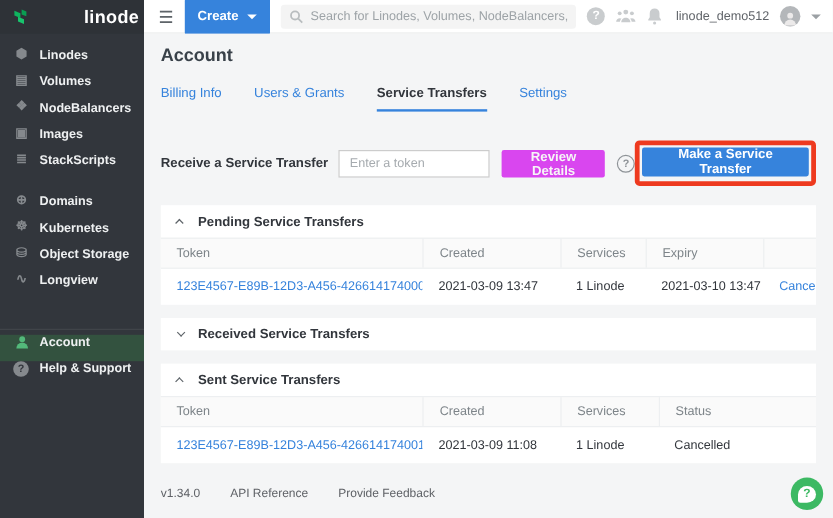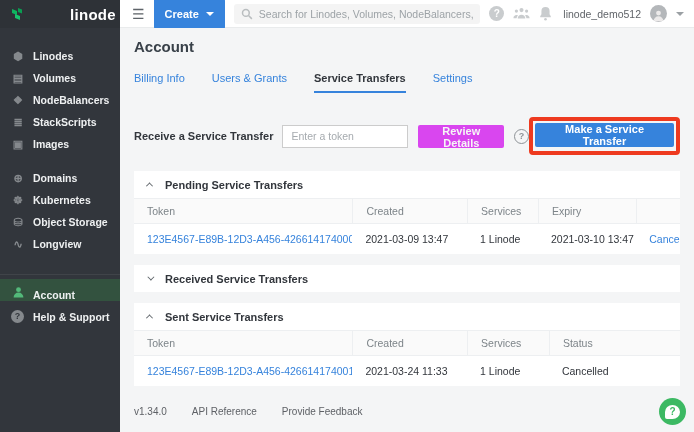--- a/index.html
+++ b/index.html
@@ -8,21 +8,21 @@
   .app { display:flex; width:694px; height:432px; }
 
   
   .sidebar { width:120px; flex-shrink:0; background:#32363c; display:flex; flex-direction:column; }
   .logo-row { height:28px; background:#2e3237; display:flex; align-items:center; padding-left:9px; gap:5px; }
   .logo-text { color:#fff; font-size:15px; font-weight:bold; letter-spacing:.3px;margin-left:40px; }
   .nav { padding-top:10px; }
   .nav-group { margin-top:12px; }
   .nav-group.first { margin-top:2px; }
   .nav-group.bottom { margin-top:24px; border-top:1px solid rgba(255,255,255,.07); padding-top:4px; }
-  .nav-item { height:22px; display:flex; align-items:flex-end; gap:8px; padding-left:11px;
+  .nav-item { height:22px; display:flex; align-items:flex-start; gap:8px; padding-left:11px;
     font-size:10.5px; font-weight:bold; color:#eef0f1; cursor:pointer; white-space:nowrap; }
   .nav-item.active { background:#33523f; }
   .nav-ico { width:14px; text-align:center; color:#85898d; font-size:11px; line-height:1; flex-shrink:0; }
   .ic::before { display:inline-block; }
   .ic-cube::before { content:"⬢"; }
   .ic-volumes::before { content:"▤"; }
   .ic-nodebal::before { content:"❖"; }
   .ic-stack::before { content:"≣"; }
   .ic-images::before { content:"▣"; }
   .ic-globe::before { content:"⊕"; }
@@ -129,26 +129,26 @@
         </div>
         <div class="nav-item">
           <span class="nav-ico ic ic-volumes"></span>
           <span>Volumes</span>
         </div>
         <div class="nav-item">
           <span class="nav-ico ic ic-nodebal"></span>
           <span>NodeBalancers</span>
         </div>
         <div class="nav-item">
+          <span class="nav-ico ic ic-images"></span>
+          <span>Images</span>
+        </div>
+        <div class="nav-item">
           <span class="nav-ico ic ic-stack"></span>
           <span>StackScripts</span>
-        </div>
-        <div class="nav-item">
-          <span class="nav-ico ic ic-images"></span>
-          <span>Images</span>
         </div>
       </div>
       <div class="nav-group">
         <div class="nav-item">
           <span class="nav-ico ic ic-globe"></span>
           <span>Domains</span>
         </div>
         <div class="nav-item">
           <span class="nav-ico ic ic-helm"></span>
           <span>Kubernetes</span>
@@ -274,21 +274,21 @@
           <span>Sent Service Transfers</span>
         </div>
         <div class="thead grid-s">
           <div>Token</div>
           <div>Created</div>
           <div>Services</div>
           <div>Status</div>
         </div>
         <div class="trow grid-s">
           <div><a class="link">123E4567-E89B-12D3-A456-426614174001</a></div>
-          <div>2021-03-24 11:33</div>
+          <div>2021-03-09 11:08</div>
           <div>1 Linode</div>
           <div>Cancelled</div>
         </div>
       </section>
 
       <div class="footer">
         <span>v1.34.0</span>
         <span>API Reference</span>
         <span>Provide Feedback</span>
       </div>

